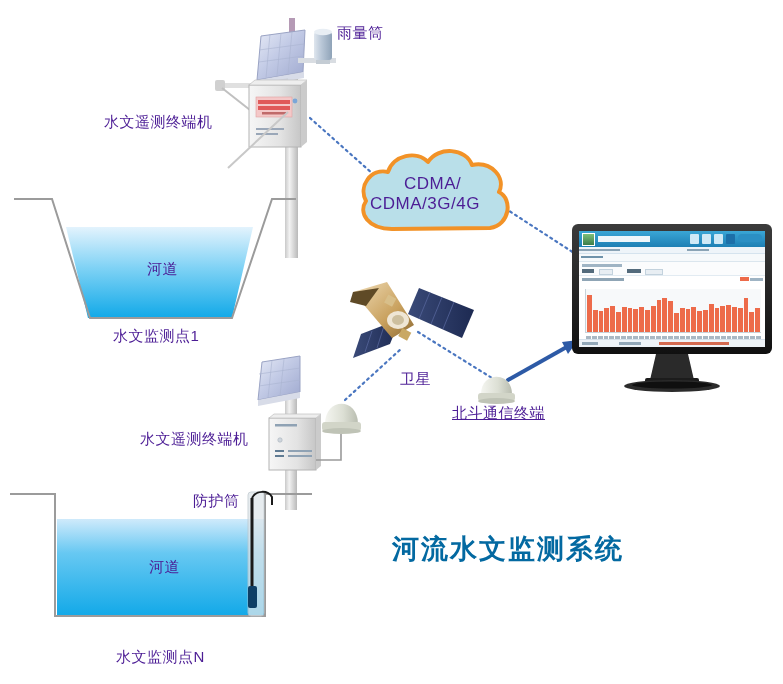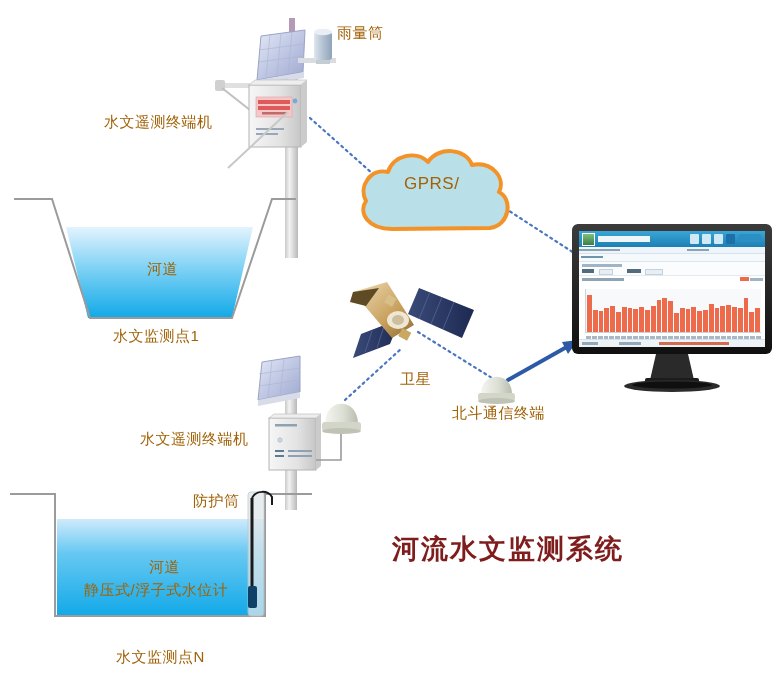--- a/index.html
+++ b/index.html
@@ -1,19 +1,19 @@
 <!DOCTYPE html>
 <html><head>
 <meta charset="utf-8">
 <style>
   html,body{margin:0;padding:0;background:#ffffff;}
   body{width:783px;height:684px;position:relative;overflow:hidden;
        font-family:"Liberation Sans","DejaVu Sans",sans-serif;color:#1a1a1a;}
   .stage{position:absolute;left:0;top:0;width:783px;height:684px;}
-  .lbl{position:absolute;white-space:nowrap;font-size:15px;color:#a16207;letter-spacing:.5px;}
+  .lbl{position:absolute;white-space:nowrap;font-size:15px;color:#4c1d95;letter-spacing:.5px;}
   svg{position:absolute;left:0;top:0;overflow:visible;}
   .title{position:absolute;font-size:27px;font-weight:bold;letter-spacing:2px;}
 </style>
 </head>
 <body>
 
 <div class="stage">
 
   <svg width="783" height="684">
 
@@ -118,21 +118,22 @@
     <polyline points="14,199 52,199 90,318 232,318 272,199 296,199" fill="none" stroke="#9b9b9b" stroke-width="2"></polyline>
   </svg>
   <span class="lbl" style="left:147px;top:260px;">河道</span>
   <span class="lbl" style="left:113px;top:327px;">水文监测点1</span>
 
   <svg width="783" height="684">
     <path d="M392,229 C368,229 358,213 366,201 C358,186 371,168 388,172
              C393,155 417,150 428,162 C438,146 466,148 472,165
              C492,161 506,178 499,192 C513,199 510,225 490,228 Z" fill="#b9dfe9" stroke="#f29227" stroke-width="4" stroke-linejoin="round"></path>
   </svg>
-  <span class="lbl" style="left:404px;top:174px;font-size:17px;">GPRS/</span>
+  <span class="lbl" style="left:404px;top:174px;font-size:17px;">CDMA/</span>
+  <span class="lbl" style="left:370px;top:194px;font-size:17px;">CDMA/3G/4G</span>
 
   <svg width="783" height="684">
     <defs>
       <linearGradient id="gPanelSat" x1="0" y1="0" x2="1" y2="0">
         <stop offset="0%" stop-color="#3a4a78"></stop>
         <stop offset="100%" stop-color="#1d2a52"></stop>
       </linearGradient>
       <linearGradient id="gBody" x1="0" y1="0" x2="1" y2="1">
         <stop offset="0%" stop-color="#f0ddb8"></stop>
         <stop offset="60%" stop-color="#c9a15e"></stop>
@@ -161,21 +162,21 @@
       <rect x="400" y="330" width="10" height="9" fill="#c9a863" transform="rotate(28 405 334)"></rect>
     </g>
   </svg>
   <span class="lbl" style="left:400px;top:370px;">卫星</span>
 
   <svg width="783" height="684">
     <path d="M481,394 C481,371 512,371 512,394 Z" fill="url(#gDome)"></path>
     <rect x="478" y="393" width="37" height="8" rx="3" fill="#d2d5c8"></rect>
     <ellipse cx="496.5" cy="401" rx="18.5" ry="3" fill="#bfc3b6"></ellipse>
   </svg>
-  <span class="lbl" style="left:452px;top:404px;">北斗通信终端</span>
+  <span class="lbl" style="left:452px;top:404px;text-decoration:underline;">北斗通信终端</span>
 
   <div style="position:absolute;left:572px;top:224px;width:200px;height:130px;
               background:linear-gradient(#3b3b3b,#101010);border-radius:6px;padding:7px;box-sizing:border-box;">
     <div style="width:100%;height:100%;background:#ffffff;overflow:hidden;position:relative;">
 
       <div style="height:16px;background:linear-gradient(#3aa6d6,#1d7fb4);display:flex;align-items:center;padding:0 3px;">
         <div style="width:11px;height:11px;background:linear-gradient(#7ec07a,#3b7d4a);border:1px solid #fff;"></div>
         <div style="flex:1;margin-left:3px;height:6px;background:linear-gradient(90deg,#ffffff 0 56%,transparent 56%);opacity:.92;"></div>
         <div style="display:flex;gap:3px;">
           <div style="width:9px;height:10px;background:#cfe9f6;border-radius:1px;"></div>
@@ -337,18 +338,17 @@
     <polyline points="10,494 55,494 55,616 265,616 265,494 312,494" fill="none" stroke="#9b9b9b" stroke-width="2"></polyline>
 
     <g>
       <rect x="248" y="492" width="16" height="124" rx="3" fill="#dfe6ea" opacity=".75" stroke="#bcc6cc" stroke-width="1"></rect>
       <path d="M252,498 C252,510 252,520 252,588" fill="none" stroke="#1a1a1a" stroke-width="3"></path>
       <path d="M252,498 C256,490 268,490 272,497 L272,505" fill="none" stroke="#1a1a1a" stroke-width="2"></path>
       <rect x="248" y="586" width="9" height="22" rx="2" fill="#0e3f66"></rect>
     </g>
   </svg>
   <span class="lbl" style="left:149px;top:558px;">河道</span>
-  <span class="lbl" style="left:84px;top:581px;">静压式/浮子式水位计</span>
   <span class="lbl" style="left:116px;top:648px;">水文监测点N</span>
 
-  <div class="title" style="left:392px;top:531px;color:#7f1d1d;">河流水文监测系统</div>
+  <div class="title" style="left:392px;top:531px;color:#0369a1;">河流水文监测系统</div>
 
 </div>
 
 </body></html>

